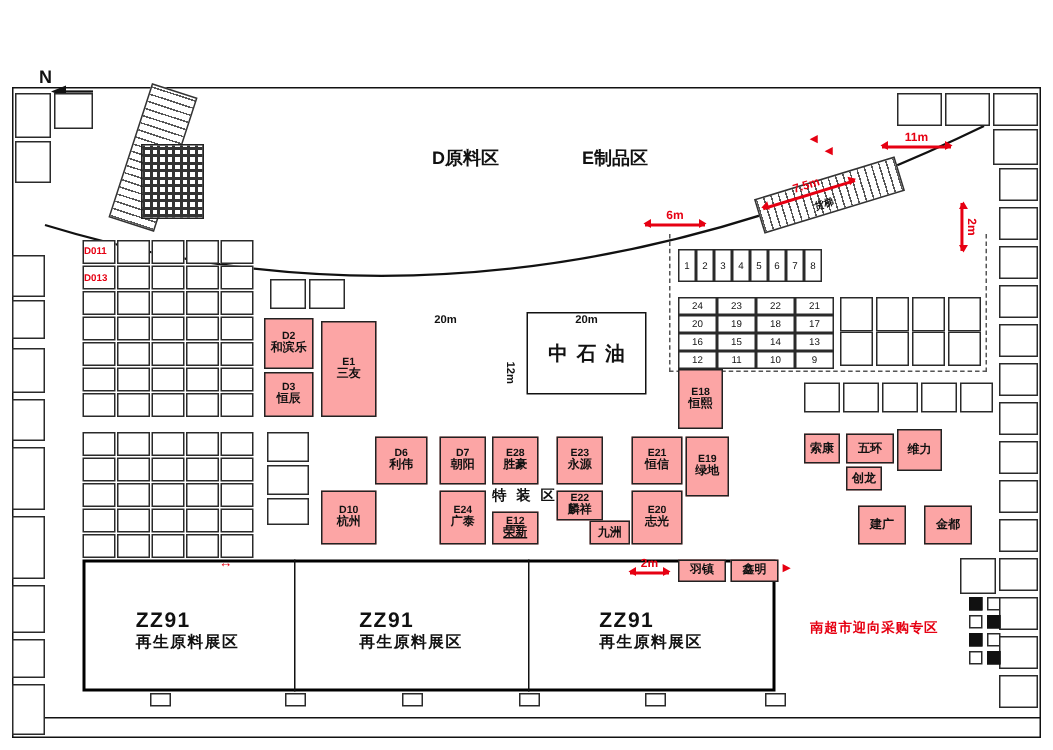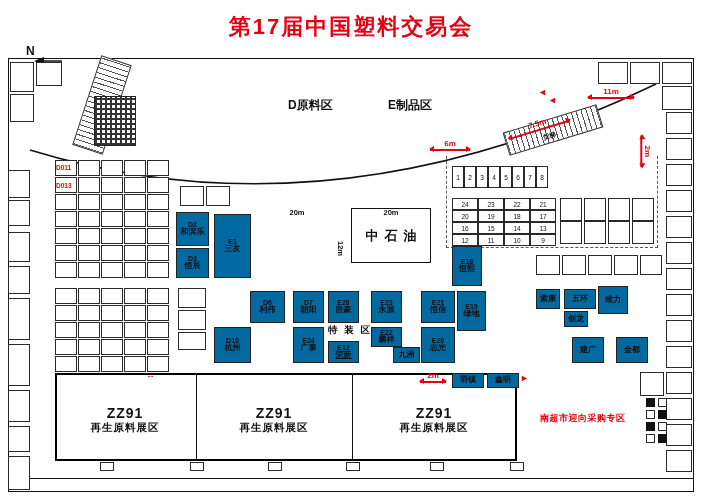--- a/index.html
+++ b/index.html
@@ -21,47 +21,46 @@
   .dash{border-left:1px dashed #555;border-right:1px dashed #555;border-bottom:1px dashed #555;background:transparent}
   .ln{position:absolute;background:#111}
   .stri{position:absolute;border:1px solid #333;background:repeating-linear-gradient(0deg,#555 0 1px,transparent 1px 5px) #fff}
   .stri2{position:absolute;border:1px solid #333;background:repeating-linear-gradient(90deg,#555 0 1px,transparent 1px 5px) #fff}
   .dense{position:absolute;border:1px solid #222;
          background:repeating-linear-gradient(90deg,#333 0 2px,transparent 2px 5px),
                     repeating-linear-gradient(0deg,#333 0 2px,#fff 2px 5px)}
   .sq{position:absolute;background:#111;border:1px solid #111;box-sizing:border-box}
   .hall{border:1.4px solid #111;background:#fff;display:flex;align-items:center;justify-content:center;
         font-size:13px;font-weight:bold;letter-spacing:6px;padding-left:6px}
-  .booth{border:1px solid #222;background:#0369a1;display:flex;flex-direction:column;align-items:center;
+  .booth{border:1px solid #222;background:#fca5a5;display:flex;flex-direction:column;align-items:center;
          justify-content:center;line-height:1.05;overflow:hidden}
   .bc{font-size:7px;font-weight:bold}
   .bn{font-size:8px;font-weight:bold}
   .num{display:flex;align-items:center;justify-content:center;font-size:6.5px}
   .dim{position:absolute;font-size:7.5px;font-weight:bold;text-align:center}
   .rlab{position:absolute;font-size:9.5px;font-weight:bold;letter-spacing:2px;text-align:center}
   .slab{position:absolute;font-size:6.5px;font-weight:bold;white-space:nowrap}
   .meas{position:absolute;display:flex;flex-direction:column;align-items:center;color:#e60012}
   .mlb{font-size:8px;font-weight:bold;line-height:1}
   .mln{position:relative;display:block;height:1.6px;background:#e60012;width:100%;margin-top:1px}
   .mln::before{content:"";position:absolute;left:-1px;top:-2.6px;border-top:3.4px solid transparent;
                border-bottom:3.4px solid transparent;border-right:5px solid #e60012}
   .mln::after{content:"";position:absolute;right:-1px;top:-2.6px;border-top:3.4px solid transparent;
               border-bottom:3.4px solid transparent;border-left:5px solid #e60012}
-  .zz{position:absolute;text-align:center;transform:translateX(-50%)}
+  .zz{position:absolute;text-align:left;transform:translateX(-50%)}
   .zzc{display:block;font-size:14px;font-weight:bold;letter-spacing:1px}
   .zzn{display:block;font-size:10.5px;font-weight:bold;letter-spacing:1px}
   .arr{position:absolute;color:#e60012;font-size:9px;font-weight:bold;line-height:1}
   .sidenote{position:absolute;left:540px;top:412px;font-size:9px;font-weight:bold;color:#e60012;
             letter-spacing:.5px;white-space:nowrap}
 </style>
 </head>
 <body>
 
 <div id="stage">
-  <div class="title">第17届中国塑料交易会</div>
   <div class="zone zd">D原料区</div>
   <div class="zone ze">E制品区</div>
   <div class="north">N</div>
 
   <svg id="ovl" width="702" height="500">
     <line x1="62" y1="61" x2="42" y2="61" stroke="#111" stroke-width="1.5"></line>
     <polygon points="34,61 44,57 44,65" fill="#111"></polygon>
     <path d="M30,150 Q330,242 656,84" fill="none" stroke="#111" stroke-width="1.5"></path>
   </svg>
 

